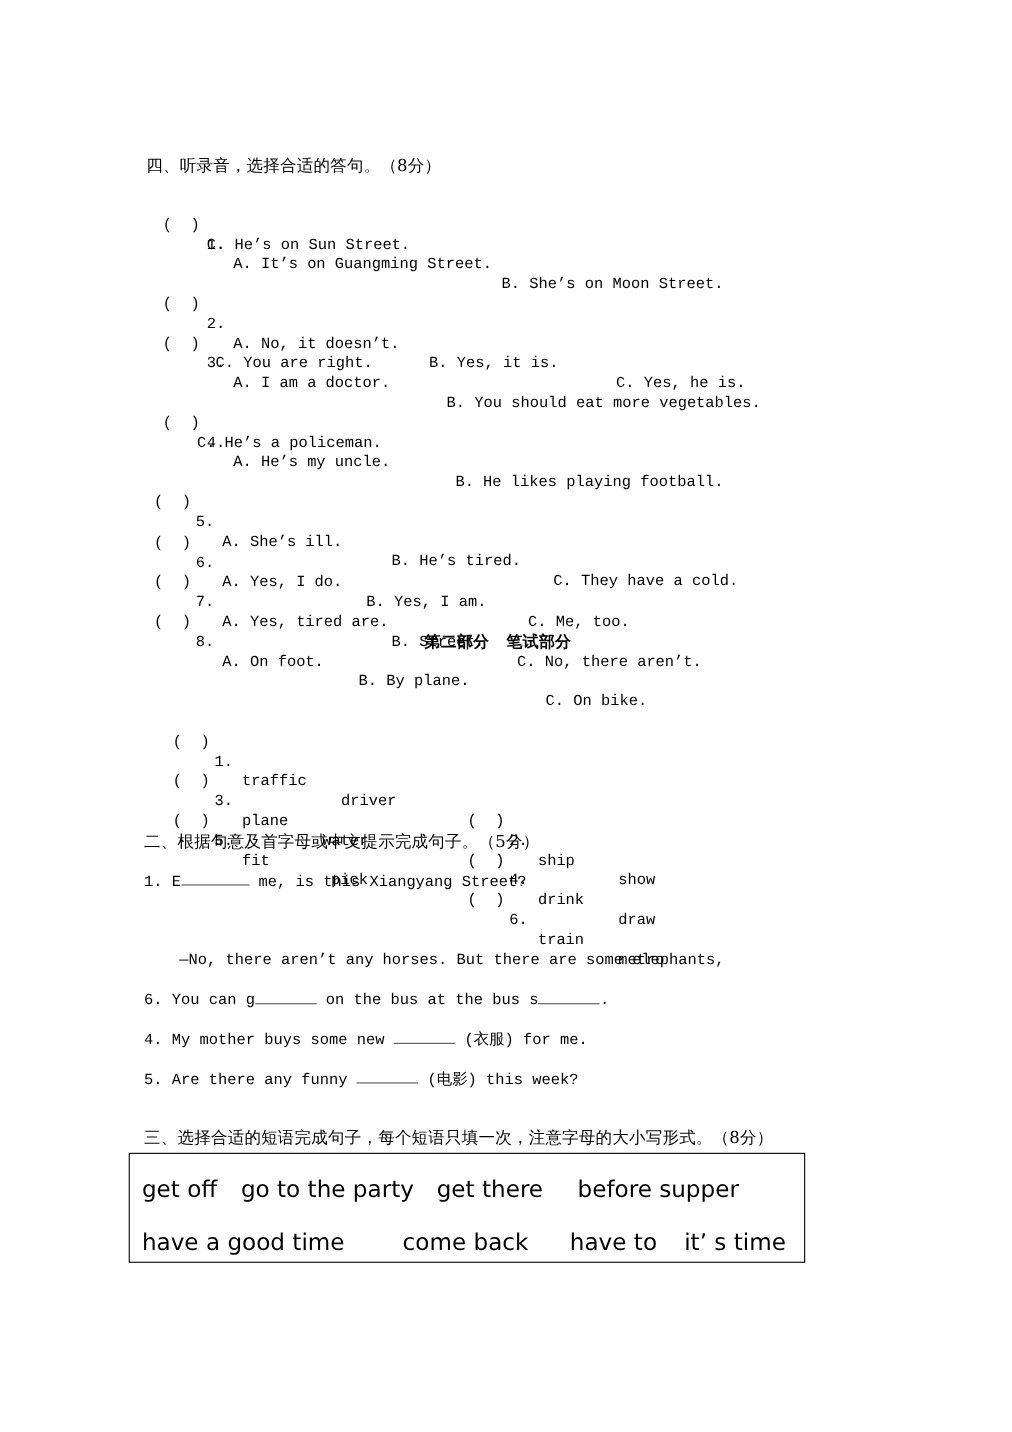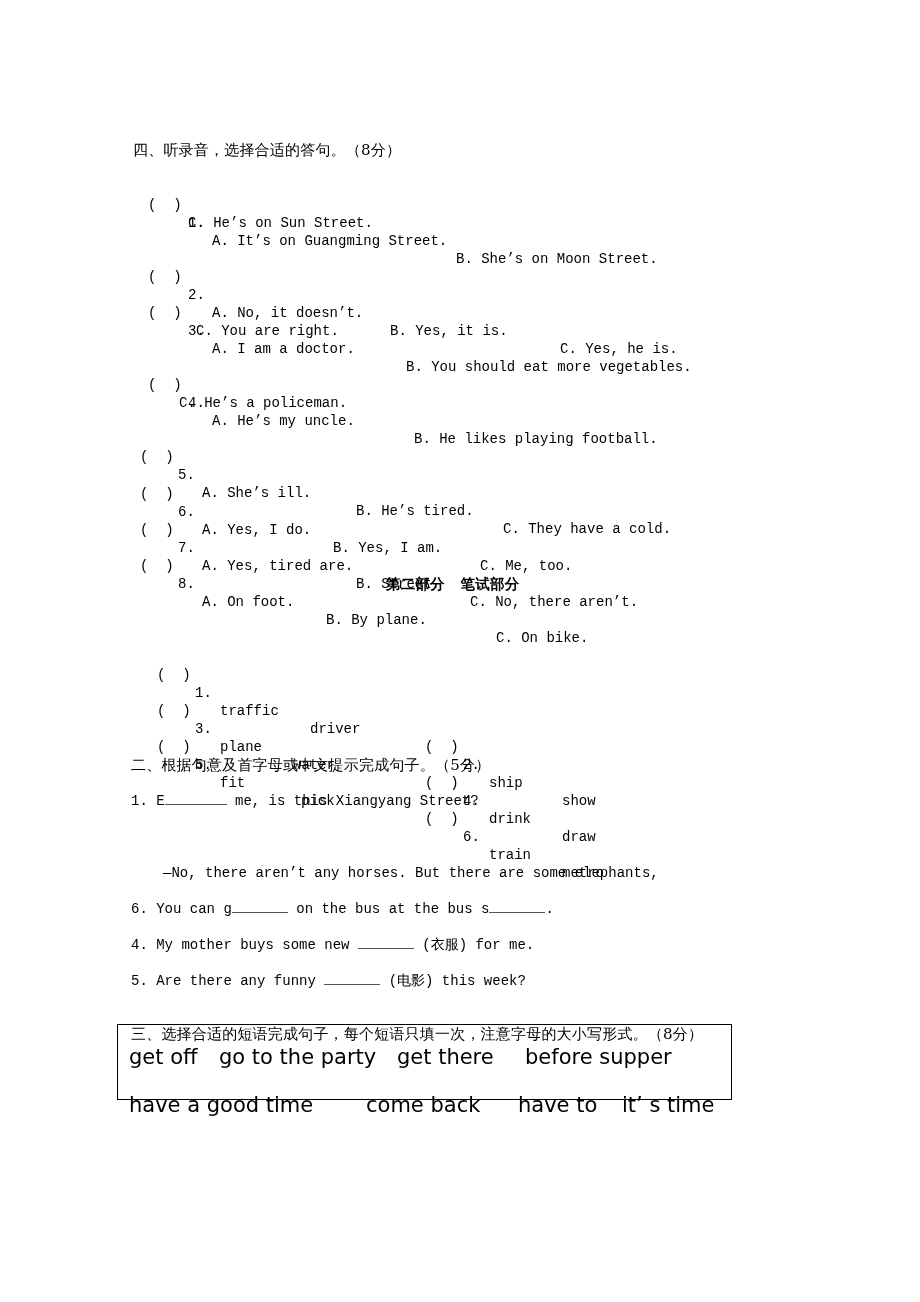--- a/index.html
+++ b/index.html
@@ -13,22 +13,22 @@
       line-height: 18px;
       letter-spacing: 0.2px;
     }
     .mono { font-family: "Liberation Mono", "DejaVu Sans Mono", monospace; font-size: 14px; letter-spacing: 0; }
     .cn { font-family: "DejaVu Serif", "Liberation Serif", serif; font-size: 15px; }
     .heading-bold { font-weight: bold; font-family: "DejaVu Sans", sans-serif; font-size: 14.5px; }
     .seg { position: absolute; white-space: pre; }
     .blank { display: inline-block; border-bottom: 1px solid #555; height: 12px; vertical-align: baseline; }
     .box {
       position: absolute;
-      left: 117px; top: 1024px;
-      width: 615px; height: 76px;
+      left: 117px; top: 1048px;
+      width: 615px; height: 100px;
       border: 1.5px solid #000;
       box-sizing: border-box;
       text-align: center;
     }
     .phrase {
       position: absolute;
       font-family: "DejaVu Sans", "Liberation Sans", sans-serif;
       font-size: 21px;
       white-space: pre;
       line-height: 24px;

